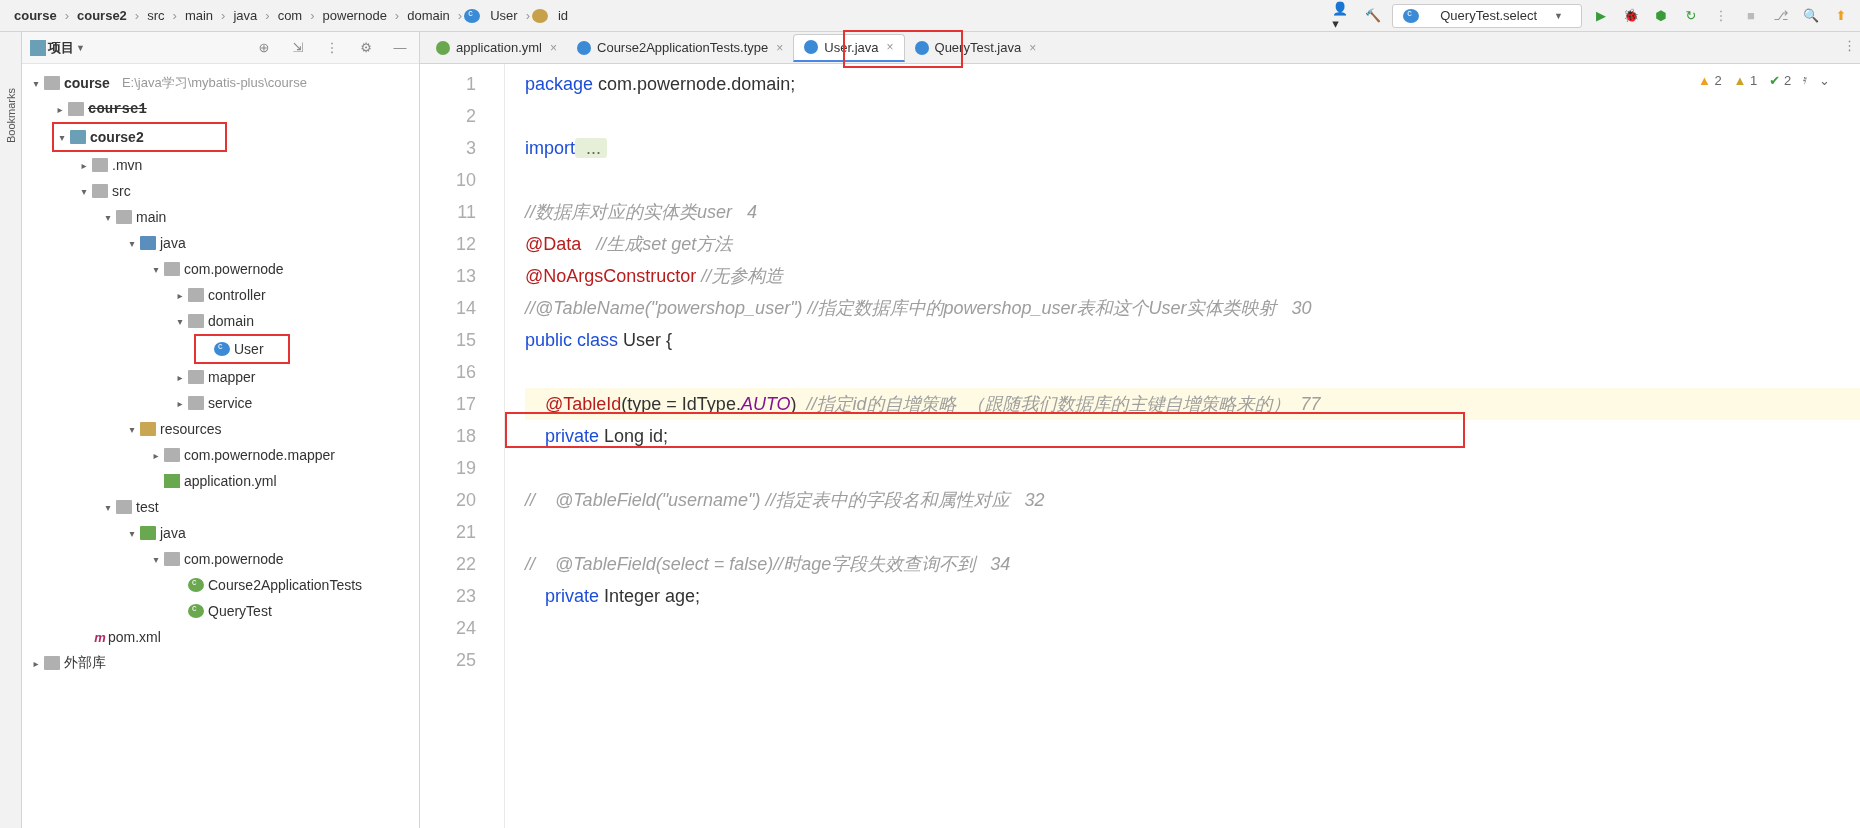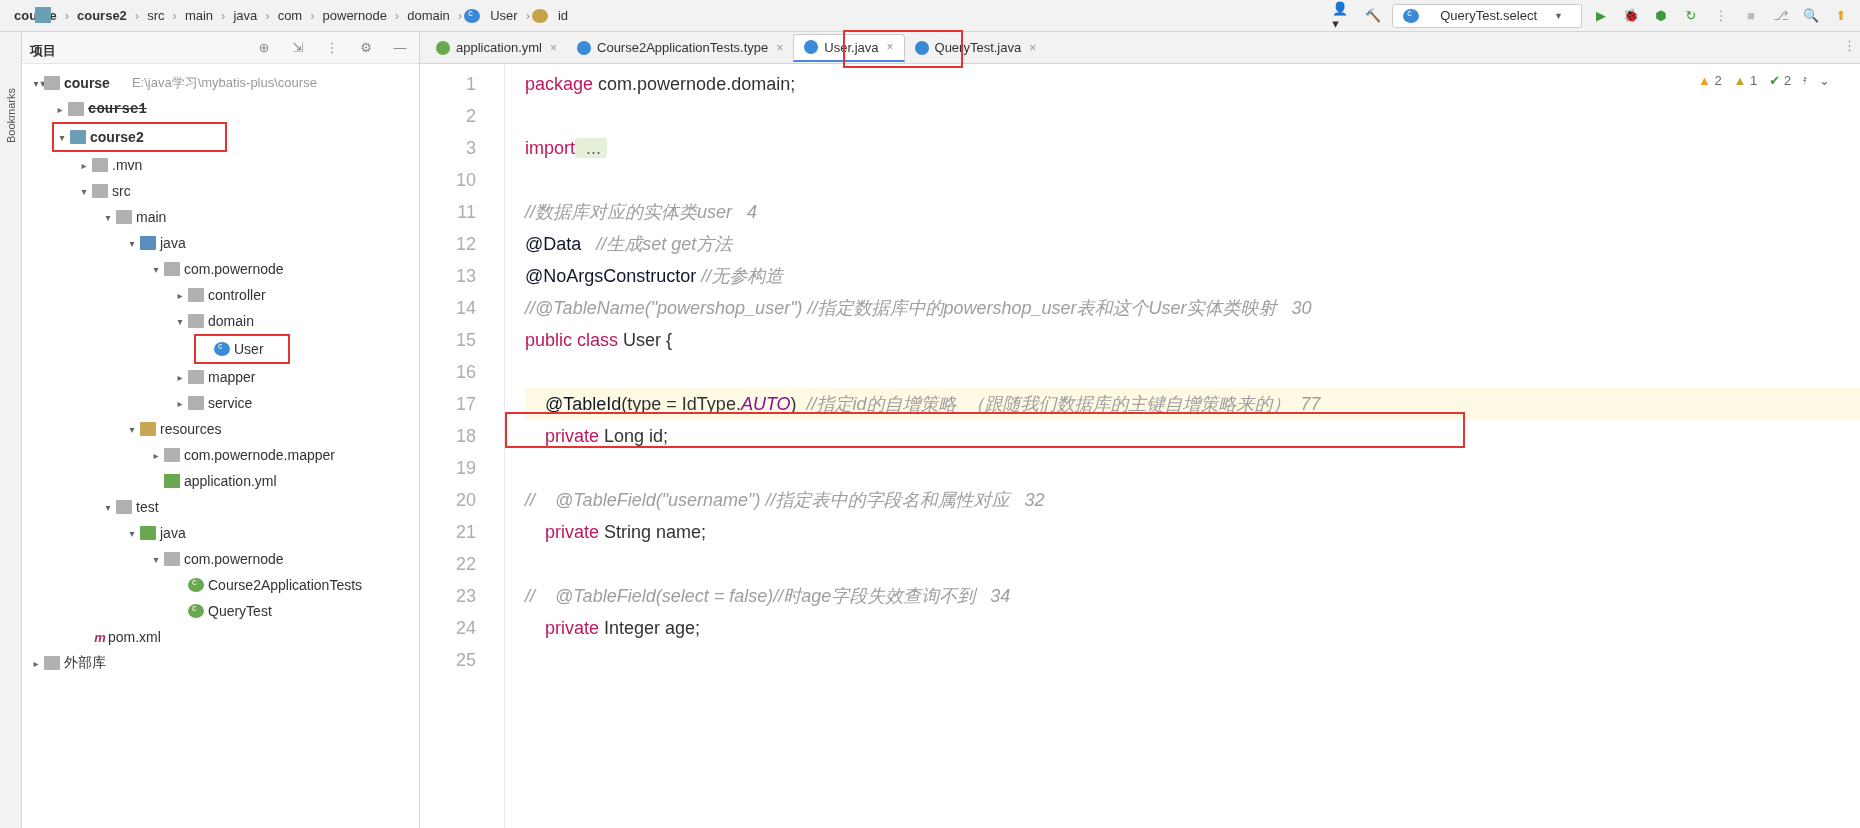--- a/index.html
+++ b/index.html
@@ -16,39 +16,39 @@
 .icon-btn { width: 22px; height: 22px; display: flex; align-items: center; justify-content: center; cursor: pointer; }
 
 
 .main { display: flex; height: calc(828px - 32px); }
 .vert-tabs { width: 22px; background: #f2f2f2; border-right: 1px solid #d4d4d4; display: flex; flex-direction: column; align-items: center; padding-top: 50px; }
 .vtab { writing-mode: vertical-rl; transform: rotate(180deg); font-size: 11px; color: #555; padding: 6px 0; cursor: pointer; }
 
 
 .tree-panel { width: 398px; background: #fff; border-right: 1px solid #d4d4d4; display: flex; flex-direction: column; }
 .tree-header { height: 32px; display: flex; align-items: center; border-bottom: 1px solid #e5e5e5; padding: 0 8px; background: #f7f7f7; }
-.tree-header-left { display: flex; align-items: center; gap: 19px; flex-direction: column; }
+.tree-header-left { display: flex; align-items: center; gap: 2px; }
 .proj-icon { width: 16px; height: 16px; background: #6a9fb5; }
 .tree-header-right { margin-left: auto; display: flex; gap: 12px; color: #888; }
 
 .tree { flex: 1; overflow: auto; padding: 6px 0; font-size: 14px; }
 .node { display: flex; align-items: center; height: 26px; padding-right: 8px; cursor: pointer; white-space: nowrap; }
 .arrow { width: 16px; text-align: center; color: #666; font-size: 10px; }
 .node-icon { width: 16px; height: 14px; margin-right: 4px; display: inline-block; }
 .folder { background: #b0b0b0; border-radius: 1px; }
 .folder-src { background: #5a8ebd; }
 .folder-res { background: #c9a654; }
 .class-icon { background: #3a8ad6; border-radius: 50%; position: relative; }
 .class-icon::after { content: "c"; color: #fff; font-size: 9px; position: absolute; left: 4px; top: -1px; }
 .field-icon { background: #c7a14a; border-radius: 50%; position:relative; }
 .yml-icon { background: #6aa84f; }
 .maven-icon { color:#b02b63; font-weight:bold; font-style:italic; font-size:13px; width:16px; text-align:center;}
 .bold { font-weight: bold; }
 .strike { text-decoration: line-through; font-family: Liberation Mono, monospace; }
-.path-grey { color: #999; font-size: 13px; margin-left: 22px; }
+.path-grey { color: #999; font-size: 13px; margin-left: 12px; }
 
 .redbox { border: 2px solid #e53333; }
 
 
 .editor { flex: 1; display: flex; flex-direction: column; position: relative; }
 .tabs { height: 32px; display: flex; align-items: center; background: #f2f2f2; border-bottom: 1px solid #d4d4d4; padding-left: 6px; gap: 0; }
 .tab { height: 28px; display: flex; align-items: center; padding: 0 10px; gap: 6px; font-size: 13px; cursor: pointer; border-top-left-radius: 4px; border-top-right-radius: 4px; }
 .tab.active { background: #fff; border: 1px solid #ccc; border-bottom: 2px solid #4a86e8; }
 .tab-close { color: #999; font-size: 12px; margin-left: 2px; }
 .tabicon { width: 14px; height: 14px; border-radius: 50%; }
@@ -56,22 +56,22 @@
 .java-ti { background: #3a8ad6; }
 
 .code-area { flex: 1; display: flex; font-family: "JetBrains Mono", Consolas, monospace; font-size: 18px; position: relative; }
 .gutter { width: 70px; background: #fff; border-right: 0; text-align: right; color: #adadad; padding: 4px 14px 0 0; line-height: 32px; }
 .gutter div { height: 32px; }
 .fold-col { width: 15px; border-right: 1px solid #e9e9e9; background:#fff; }
 .code { flex: 1; padding: 4px 0 0 20px; line-height: 32px; position: relative; }
 .code-line { height: 32px; white-space: pre; }
 
 
-.kw { color: #be185d; }
-.ann { color: #0f172a; }
+.kw { color: #1d4ed8; }
+.ann { color: #b91c1c; }
 .static { color: #871094; font-style: italic; }
 .cmt { color: #9e9e9e; font-style: italic; }
 .fold { background: #e6f0d8; padding: 0 6px; border-radius: 3px; color: #666; }
 
 .hl-yellow { background: #fffae3; }
 .red-outline { position: absolute; border: 2px solid #e53333; pointer-events: none; }
 
 
 .badges { position: absolute; right: 30px; top: 40px; display: flex; gap: 12px; align-items: center; font-size: 13px; color: #666; }
 .tri-warn { color: #f0a020; }
@@ -337,21 +337,20 @@
         <div class="code-line"><span class="cmt">//数据库对应的实体类user   4</span></div>
         <div class="code-line"><span class="ann">@Data</span><span class="cmt">   //生成set get方法</span></div>
         <div class="code-line"><span class="ann">@NoArgsConstructor</span><span class="cmt"> //无参构造</span></div>
         <div class="code-line"><span class="cmt">//@TableName("powershop_user") //指定数据库中的powershop_user表和这个User实体类映射   30</span></div>
         <div class="code-line"><span class="kw">public class</span><span> User {</span></div>
         <div class="code-line"></div>
         <div class="code-line hl-yellow"><span class="ann">    @TableId</span><span>(type = IdType.</span><span class="static">AUTO</span><span>)  </span><span class="cmt">//指定id的自增策略  （跟随我们数据库的主键自增策略来的）  77</span></div>
         <div class="code-line"><span class="kw">    private</span><span> Long id;</span></div>
         <div class="code-line"></div>
         <div class="code-line"><span class="cmt">//    @TableField("username") //指定表中的字段名和属性对应   32</span></div>
-        <div class="code-line"><span class="kw">    private</span><span> String name;</span></div>
         <div class="code-line"></div>
         <div class="code-line"><span class="cmt">//    @TableField(select = false)//时age字段失效查询不到   34</span></div>
         <div class="code-line"><span class="kw">    private</span><span> Integer age;</span></div>
 
         <div class="red-outline" style="left:0px; top:348px; width:960px; height:36px;"></div>
       </div>
     </div>
   </div>
 </div>
 

